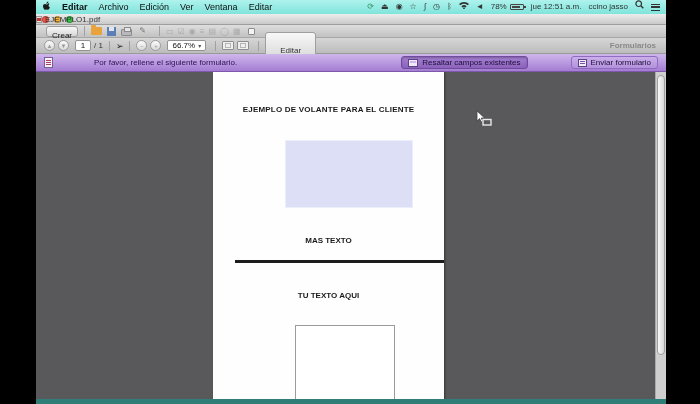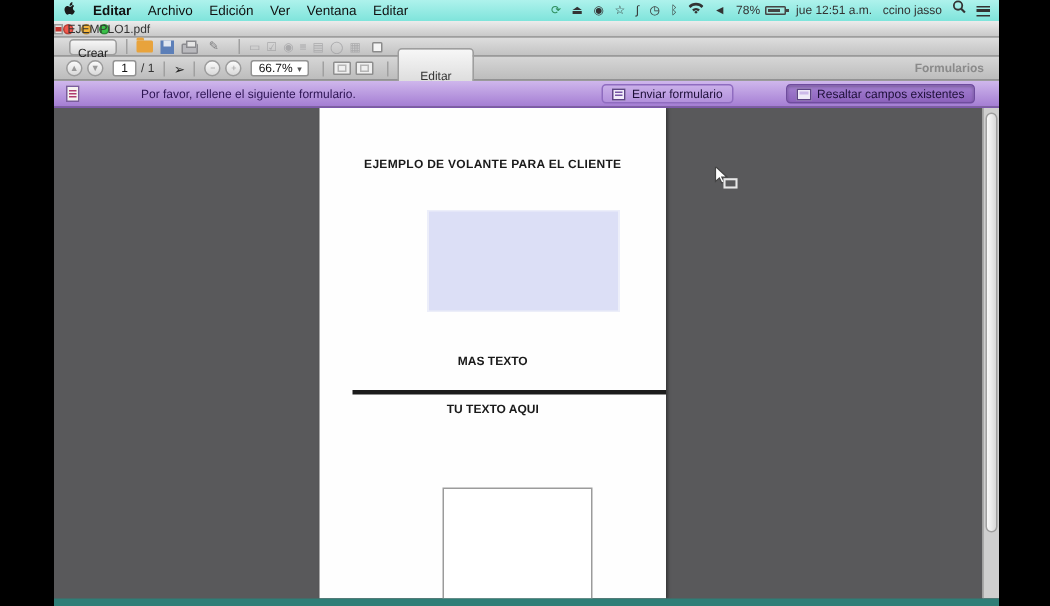--- a/index.html
+++ b/index.html
@@ -91,21 +91,21 @@
   .send-ic:before { content:""; position:absolute; left:1px; top:1px; width:5px; height:1px; background:#7656a5; box-shadow:0 2px 0 #7656a5; }
 
   
   #docarea { position:absolute; left:0; top:72px; width:630px; height:327px; background:#59595b; overflow:hidden; }
   #pdfpage { position:absolute; left:177px; top:0; width:231px; height:327px; background:#fefefe;
     box-shadow:1px 0 2px rgba(0,0,0,.4); overflow:hidden; color:#1a1a1a; }
   #page-title { position:absolute; top:33px; left:0; width:100%; text-align:center; font-size:8px; font-weight:bold; letter-spacing:.2px; }
   #form-field { position:absolute; left:72px; top:68px; width:128px; height:68px; background:#dcdff6; border:1px solid #eceef9; }
   #mas-texto { position:absolute; top:164px; left:0; width:100%; text-align:center; font-size:8px; font-weight:bold; }
   #black-rule { position:absolute; left:22px; top:188px; width:215px; height:3px; background:#1c1c1c; }
-  #tu-texto { position:absolute; top:196px; left:0; width:100%; text-align:center; font-size:8px; font-weight:bold; }
+  #tu-texto { position:absolute; top:219px; left:0; width:100%; text-align:center; font-size:8px; font-weight:bold; }
   #outline-box { position:absolute; left:82px; top:253px; width:100px; height:80px; border:1px solid #9b9b9b; background:#fff; }
 
   
   #scrollbar { position:absolute; right:0; top:0; width:11px; height:327px; background:#cfcfcf; border-left:1px solid #aaa; }
   #scroll-thumb { position:absolute; left:1px; top:3px; width:8px; height:280px; background:linear-gradient(90deg,#fafafa,#d8d8d8); border:1px solid #9f9f9f; border-radius:5px; }
 
   
   #teal-strip { position:absolute; left:0; top:399px; width:630px; height:5px; background:#2f7e77; }
 
   
@@ -210,27 +210,27 @@
       <span class="tbtn" style="padding:13px 14px">
           <span>Editar</span>
         </span>
       <span id="formularios-label">Formularios</span>
     </div>
 
     <div id="formbar">
       <span class="formdoc-icon"></span>
       <span>Por favor, rellene el siguiente formulario.</span>
       <span style="flex:1"></span>
+      <span class="fbtn" id="highlight-btn">
+        <span class="hfields-ic"></span>
+        <span>Resaltar campos existentes</span>
+      </span>
       <span class="fbtn" id="submit-btn">
         <span class="send-ic"></span>
         <span>Enviar formulario</span>
-      </span>
-      <span class="fbtn" id="highlight-btn">
-        <span class="hfields-ic"></span>
-        <span>Resaltar campos existentes</span>
       </span>
     </div>
 
     <div id="docarea">
       <div id="pdfpage">
         <div id="page-title">EJEMPLO DE VOLANTE PARA EL CLIENTE</div>
         <div id="form-field"></div>
         <div id="mas-texto">MAS TEXTO</div>
         <div id="black-rule"></div>
         <div id="tu-texto">TU TEXTO AQUI</div>

